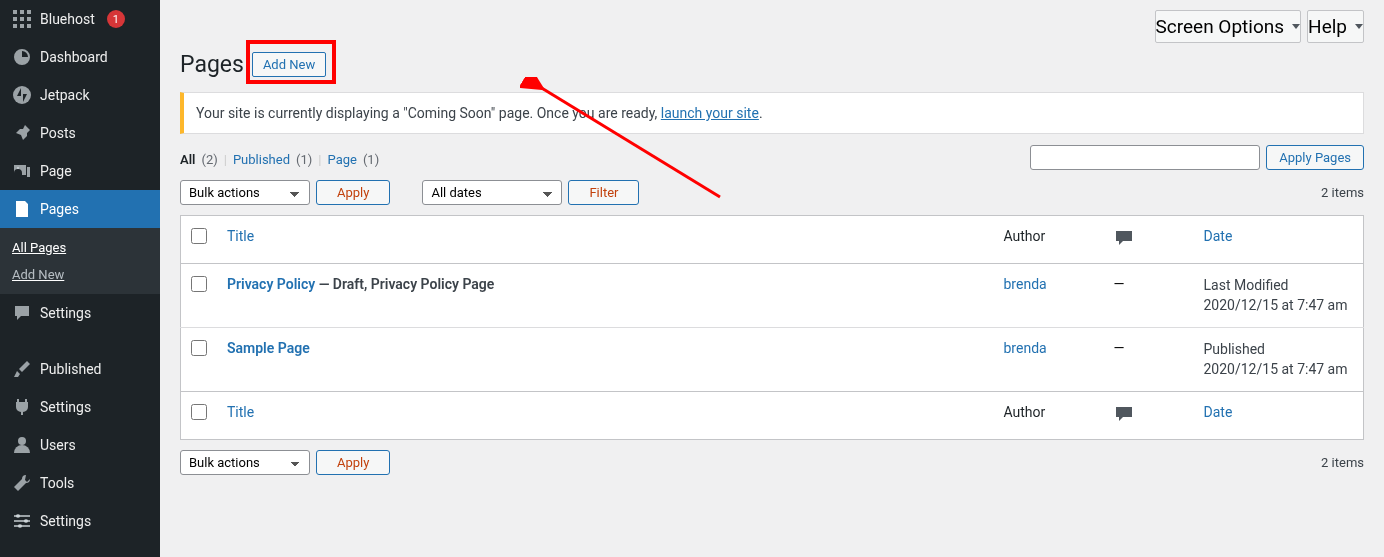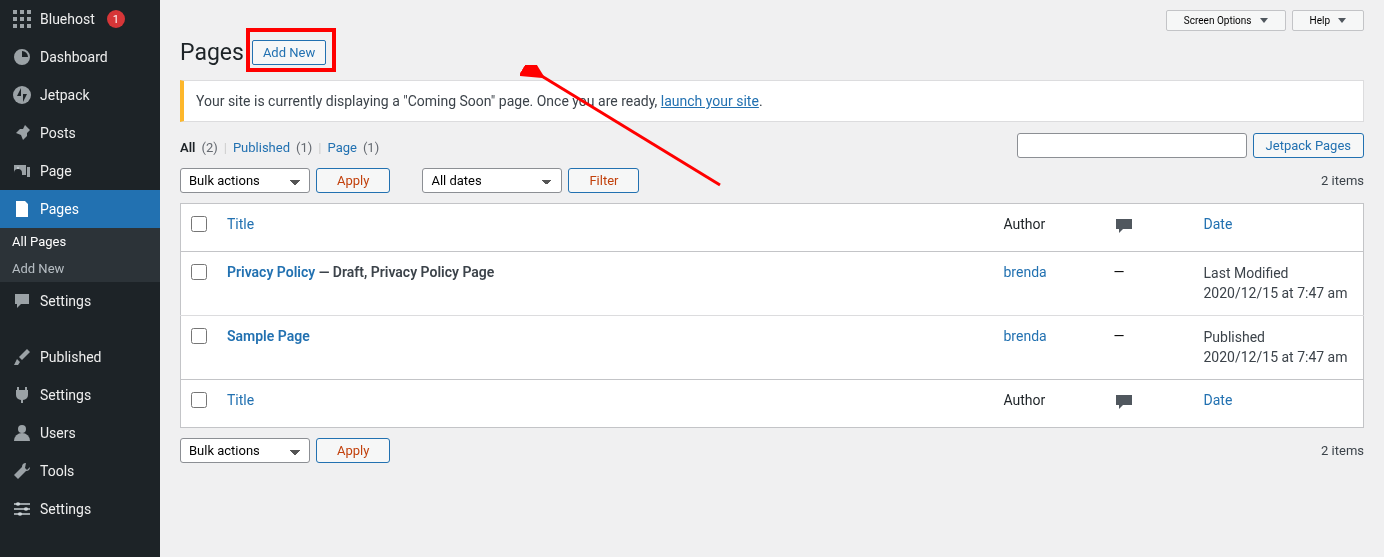--- a/index.html
+++ b/index.html
@@ -5,29 +5,29 @@
 * { margin: 0; padding: 0; box-sizing: border-box; font-family: -apple-system, BlinkMacSystemFont, "Segoe UI", Roboto, sans-serif; }
 body { background: #f0f0f1; display: flex; width: 1384px; height: 557px; overflow: hidden; }
 
 
 .sidebar { width: 160px; background: #1d2327; color: #fff; display: flex; flex-direction: column; font-size: 14px; }
 .sidebar-item { display: flex; align-items: center; gap: 8px; padding: 9px 12px; color: #eee; cursor: pointer; position: relative; }
 .sidebar-item .icon { width: 20px; height: 20px; display: flex; align-items: center; justify-content: center; color: rgba(240,246,252,.6); }
 .sidebar-item.active { background: #2271b1; color: #fff; }
 .sidebar-item.active::after { content: ""; position: absolute; right: -8px; top: 50%; transform: translateY(-50%); border: 8px solid transparent; border-right-color: #f0f0f1; }
 .sidebar-item.active .icon { color: #fff; }
-.sidebar-sub { background: #2c3338; padding: 0 0; }
+.sidebar-sub { background: #2c3338; padding: 6px 0; text-decoration: underline; }
 .sidebar-sub-item { padding: 6px 12px; color: #fff; cursor: pointer; font-size: 13px; }
 .sidebar-sub-item.dim { color: rgba(240,246,252,.7); }
 .badge { background: #d63638; color: #fff; font-size: 11px; border-radius: 9px; min-width: 18px; height: 18px; display: inline-flex; align-items: center; justify-content: center; padding: 0 5px; margin-left: 4px; }
 
 
 .main { flex: 1; padding: 10px 20px 0 20px; overflow: auto; }
 .topbar { display: flex; justify-content: flex-end; gap: 6px; margin-bottom: 8px; }
-.topbar .btn { background: #f6f7f7; border: 1px solid #c3c4c7; padding: 4px 17px; cursor: pointer; font-size: 10px; display: flex; align-items: center; gap: 4px; border-radius: 2px; }
+.topbar .btn { background: #f6f7f7; border: 1px solid #c3c4c7; padding: 4px 0; cursor: pointer; font-size: 19px; display: flex; align-items: center; gap: 4px; border-radius: 2px; }
 
 .heading-row { display: flex; align-items: center; gap: 8px; margin-bottom: 14px; position: relative; }
 .page-title { font-size: 23px; font-weight: 400; color: #1d2327; }
 .add-new { border: 1px solid #2271b1; color: #2271b1; background: #f6f7f7; padding: 4px 10px; font-size: 13px; cursor: pointer; border-radius: 2px; }
 .highlight-box { position: absolute; left: 66px; top: -11px; width: 90px; height: 44px; border: 4px solid #ff0000; pointer-events: none; }
 
 .notice { background: #fff; border-left: 4px solid #fdb72b; border-top: 1px solid #dcdcde; border-right: 1px solid #dcdcde; border-bottom: 1px solid #dcdcde; padding: 12px; margin-bottom: 18px; font-size: 14px; color: #3c434a; }
 .notice a { color: #2271b1; text-decoration: underline; }
 
 .subsubsub { font-size: 13px; color: #646970; margin-bottom: 10px; display: flex; align-items: center; gap: 6px; }
@@ -243,21 +243,21 @@
     <span class="sep">|</span>
     <a href="#">Published</a> 
       <span>(1)</span>
     <span class="sep">|</span>
     <a href="#">Page</a> 
       <span>(1)</span>
   </div>
 
   <div class="search-row">
     <input type="text" style="">
-    <button class="btn">Jetpack Pages</button>
+    <button class="btn">Apply Pages</button>
   </div>
 
   <div class="tablenav">
     <select><option>Bulk actions</option></select>
     <button class="btn">Apply</button>
     <div style="width:20px"></div>
     <select class="dates"><option>All dates</option></select>
     <button class="btn">Filter</button>
     <span class="items-count">2 items</span>
   </div>

